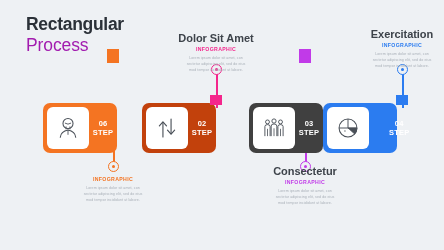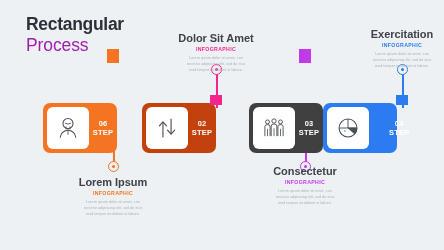--- a/index.html
+++ b/index.html
@@ -230,21 +230,20 @@
       </svg>
     </div>
     <div class="step-label">
       <span class="num">04</span>
       <span class="word">STEP</span>
     </div>
   </div>
   <div class="card-tail" style="left:396px; top:95px; height:10px; background:#2b7cf0;"></div>
 
   <div class="caption" style="left:67px; top:176px;">
-    <div class="caption-title">Lorem Ipsum</div>
     <div class="caption-sub" style="color:#f47422;">INFOGRAPHIC</div>
     <div class="caption-body">
       <span>Lorem ipsum dolor sit amet, con</span>
       <span>sectetur adipiscing elit, sed do eius</span>
       <span>mod tempor incididunt ut labore.</span>
     </div>
   </div>
 
   <div class="caption" style="left:170px; top:32px;">
     <div class="caption-title">Dolor Sit Amet</div>

